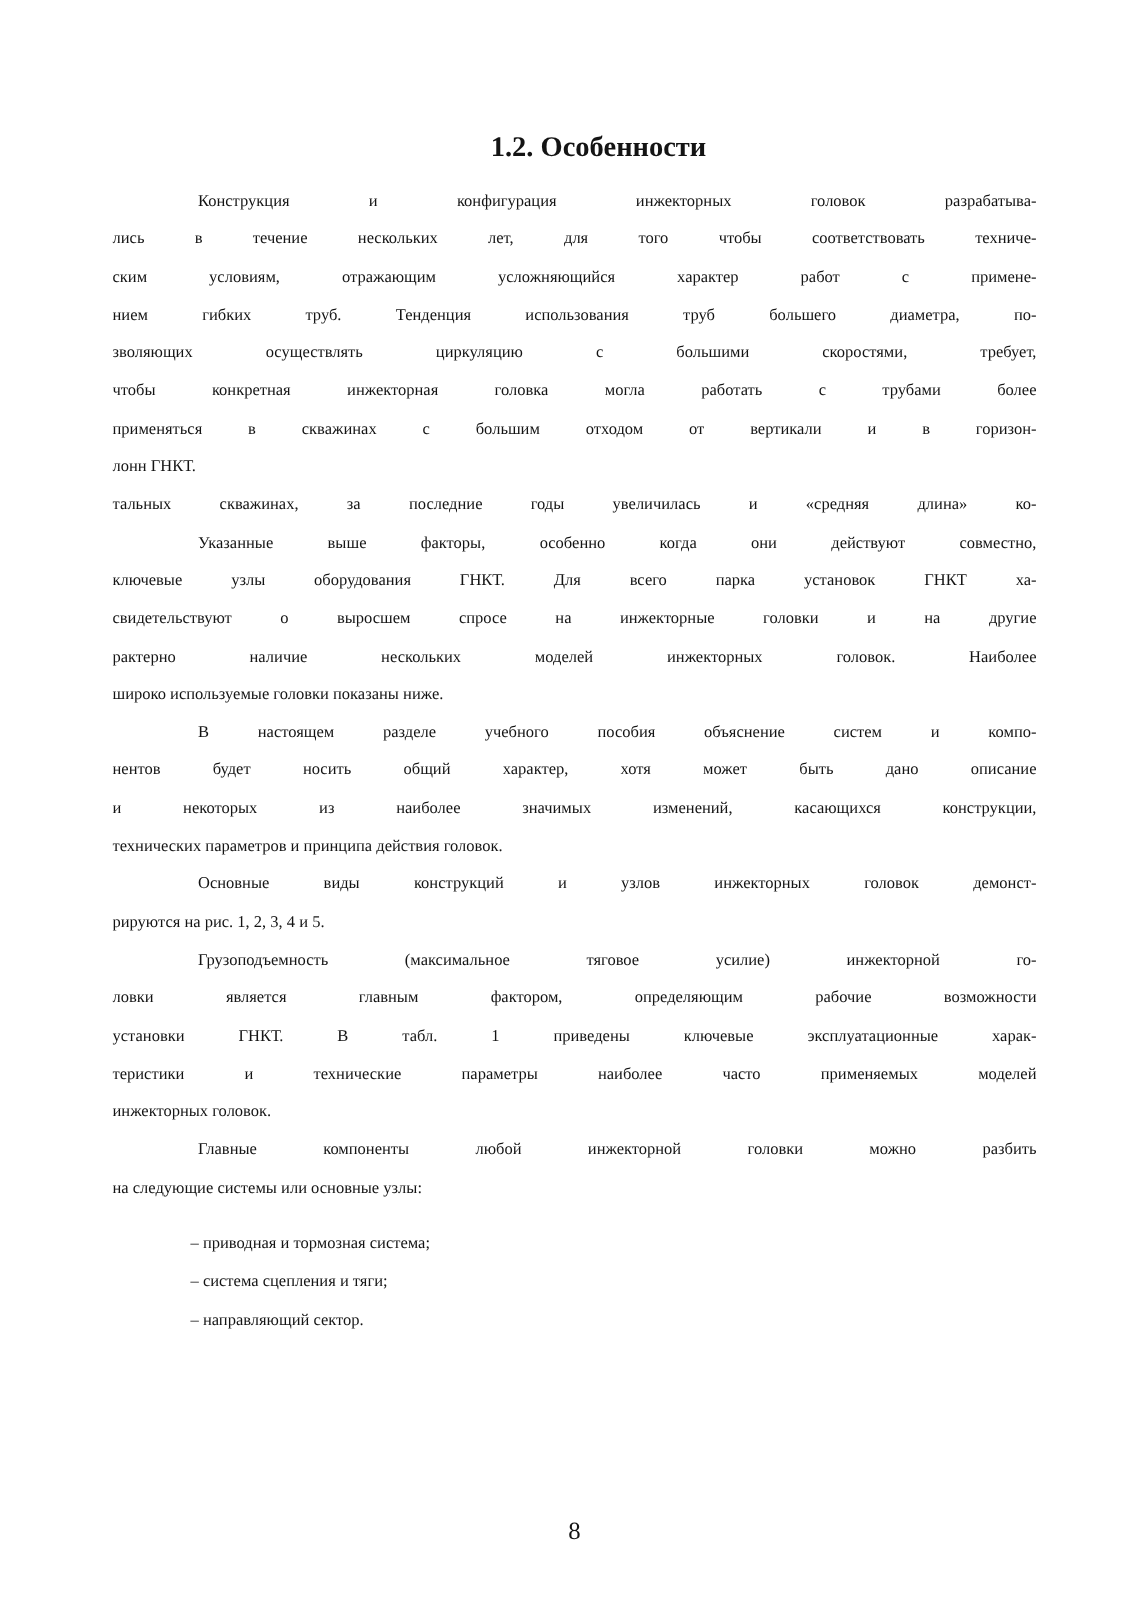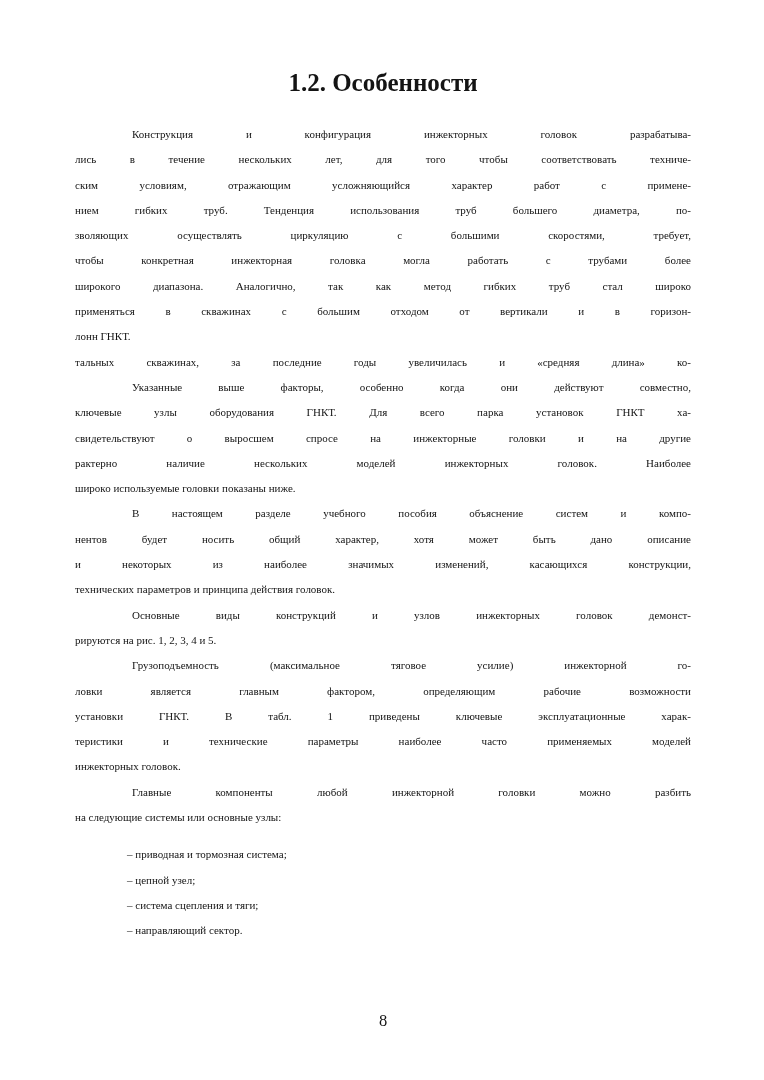--- a/index.html
+++ b/index.html
@@ -18,23 +18,23 @@
   .page {
     position: absolute;
     inset: 0;
     background: #ffffff;
   }
   .section-title {
     position: absolute;
     top: 70px;
     left: 75px;
     width: 616px;
-    margin: 0;
+    margin: 16px;
     text-align: center;
-    font-size: 25px;
+    font-size: 19px;
     font-weight: bold;
     line-height: 26px;
   }
   .text-block {
     position: absolute;
     top: 122px;
     left: 75px;
     width: 616px;
     font-size: 11px;
   }
@@ -82,21 +82,20 @@
 
   <div class="text-block">
     <div>
         <div class="paragraph">
           <div class="line first">Конструкция и конфигурация инжекторных головок разрабатыва-</div>
           <div class="line">лись в течение нескольких лет, для того чтобы соответствовать техниче-</div>
           <div class="line">ским условиям, отражающим усложняющийся характер работ с примене-</div>
           <div class="line">нием гибких труб. Тенденция использования труб большего диаметра, по-</div>
           <div class="line">зволяющих осуществлять циркуляцию с большими скоростями, требует,</div>
           <div class="line">чтобы конкретная инжекторная головка могла работать с трубами более</div>
-          <div class="line">широкого диапазона. Аналогично, так как метод гибких труб стал широко</div>
           <div class="line">применяться в скважинах с большим отходом от вертикали и в горизон-</div>
           <div class="line last">лонн ГНКТ.</div>
           <div class="line">тальных скважинах, за последние годы увеличилась и «средняя длина» ко-</div>
         </div>
         <div class="paragraph">
           <div class="line first">Указанные выше факторы, особенно когда они действуют совместно,</div>
           <div class="line">ключевые узлы оборудования ГНКТ. Для всего парка установок ГНКТ ха-</div>
           <div class="line">свидетельствуют о выросшем спросе на инжекторные головки и на другие</div>
           <div class="line">рактерно наличие нескольких моделей инжекторных головок. Наиболее</div>
           <div class="line last">широко используемые головки показаны ниже.</div>
@@ -118,21 +117,20 @@
           <div class="line">теристики и технические параметры наиболее часто применяемых моделей</div>
           <div class="line last">инжекторных головок.</div>
         </div>
         <div class="paragraph">
           <div class="line first">Главные компоненты любой инжекторной головки можно разбить</div>
           <div class="line last">на следующие системы или основные узлы:</div>
         </div>
       </div>
     <div class="component-list">
         <div class="list-item">– приводная и тормозная система;</div>
-        <div class="list-item">– цепной узел;</div>
         <div class="list-item">– система сцепления и тяги;</div>
         <div class="list-item">– направляющий сектор.</div>
       </div>
   </div>
 
   <div class="page-footer">
     <span>8</span>
   </div>
 </div>
 

